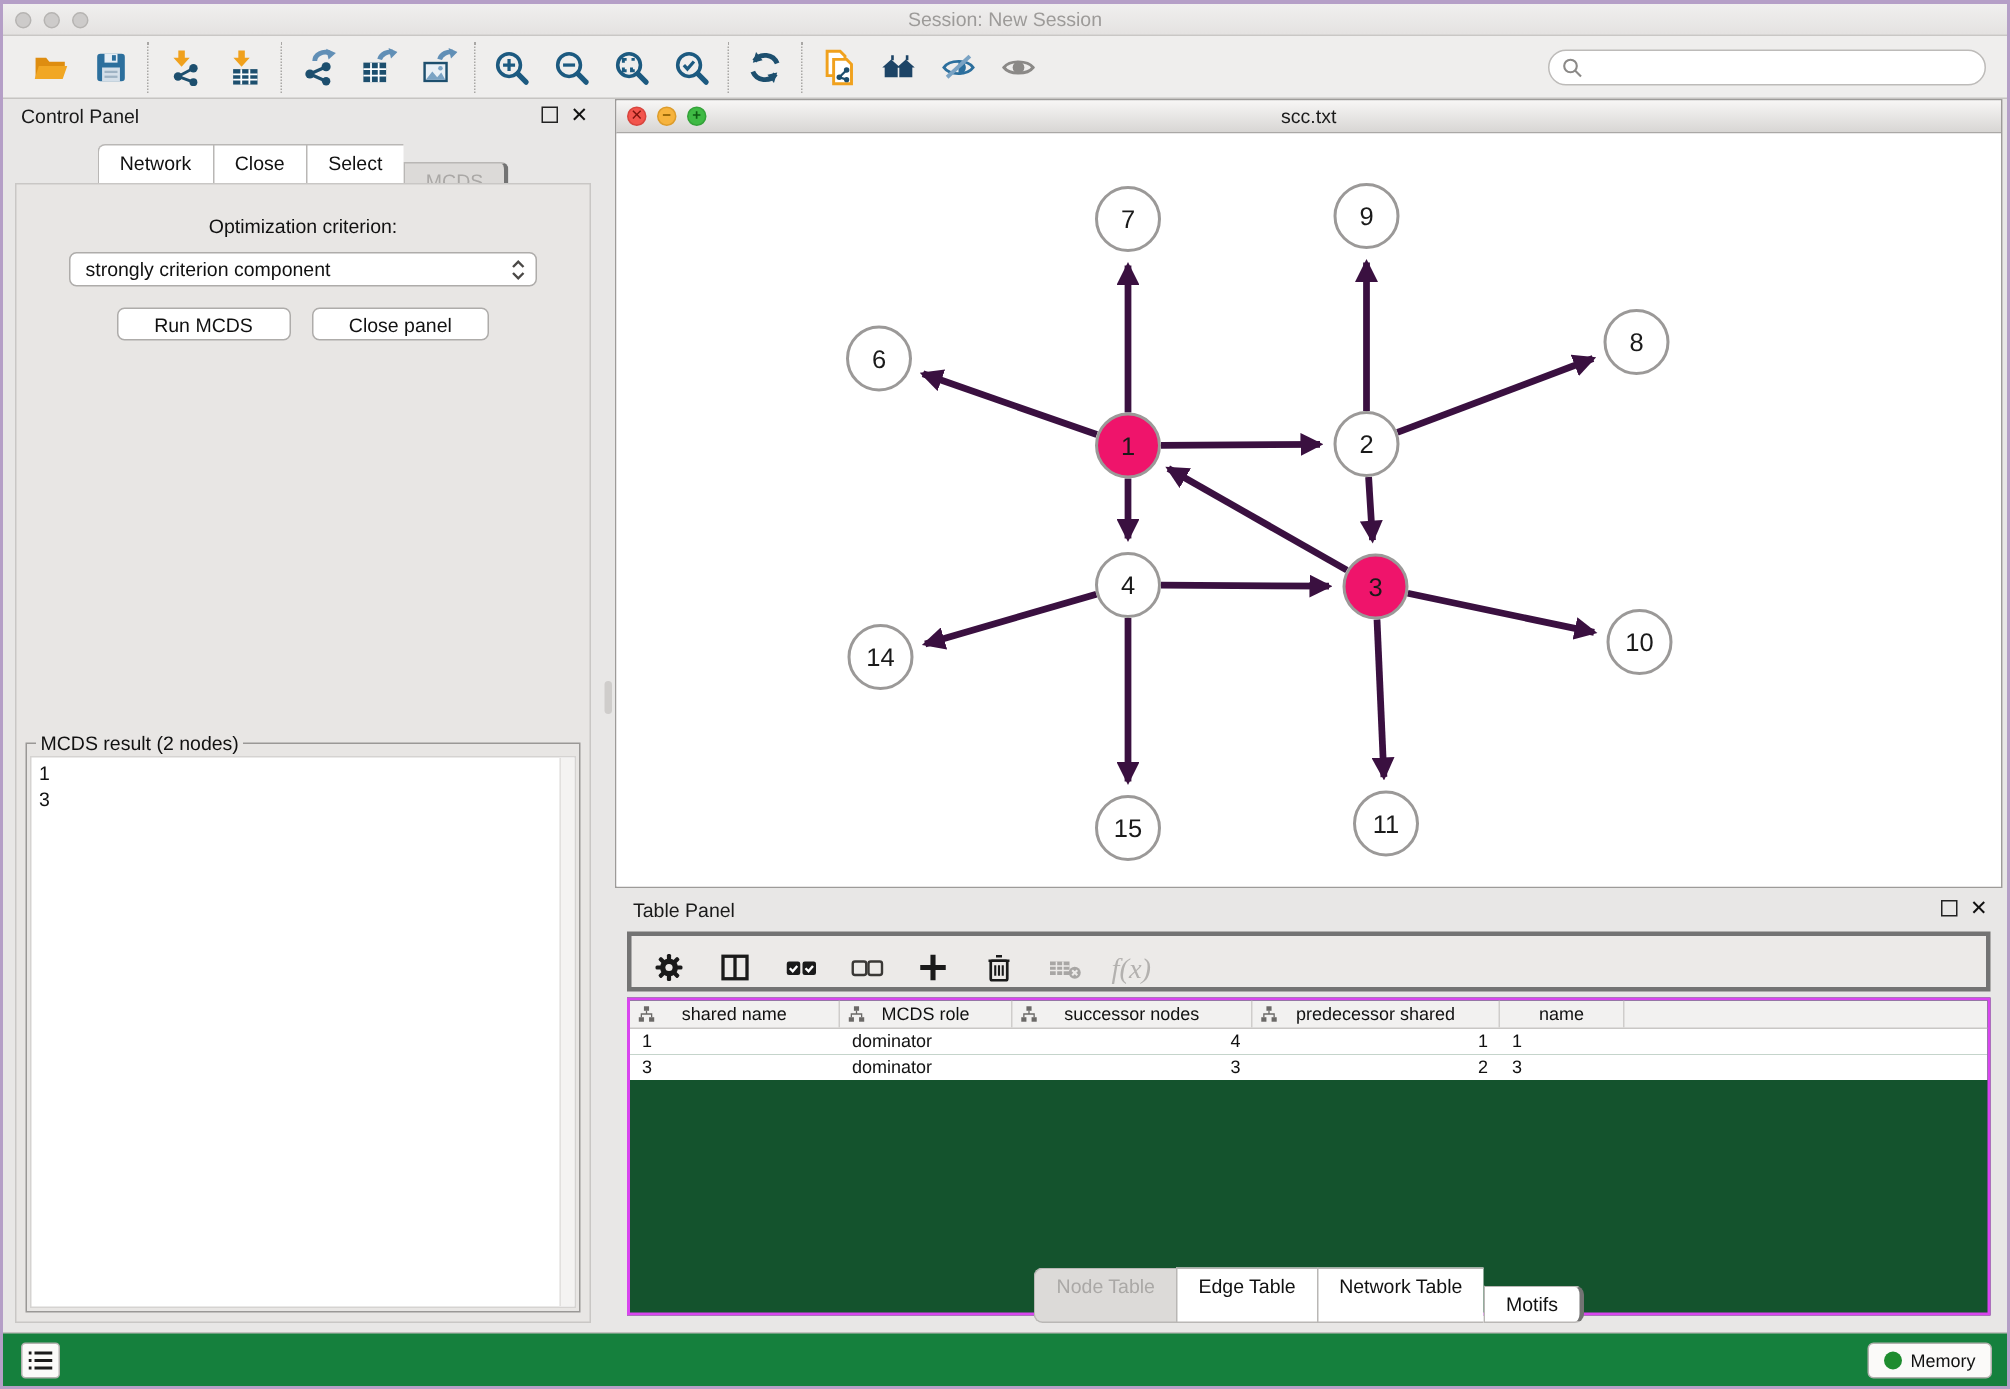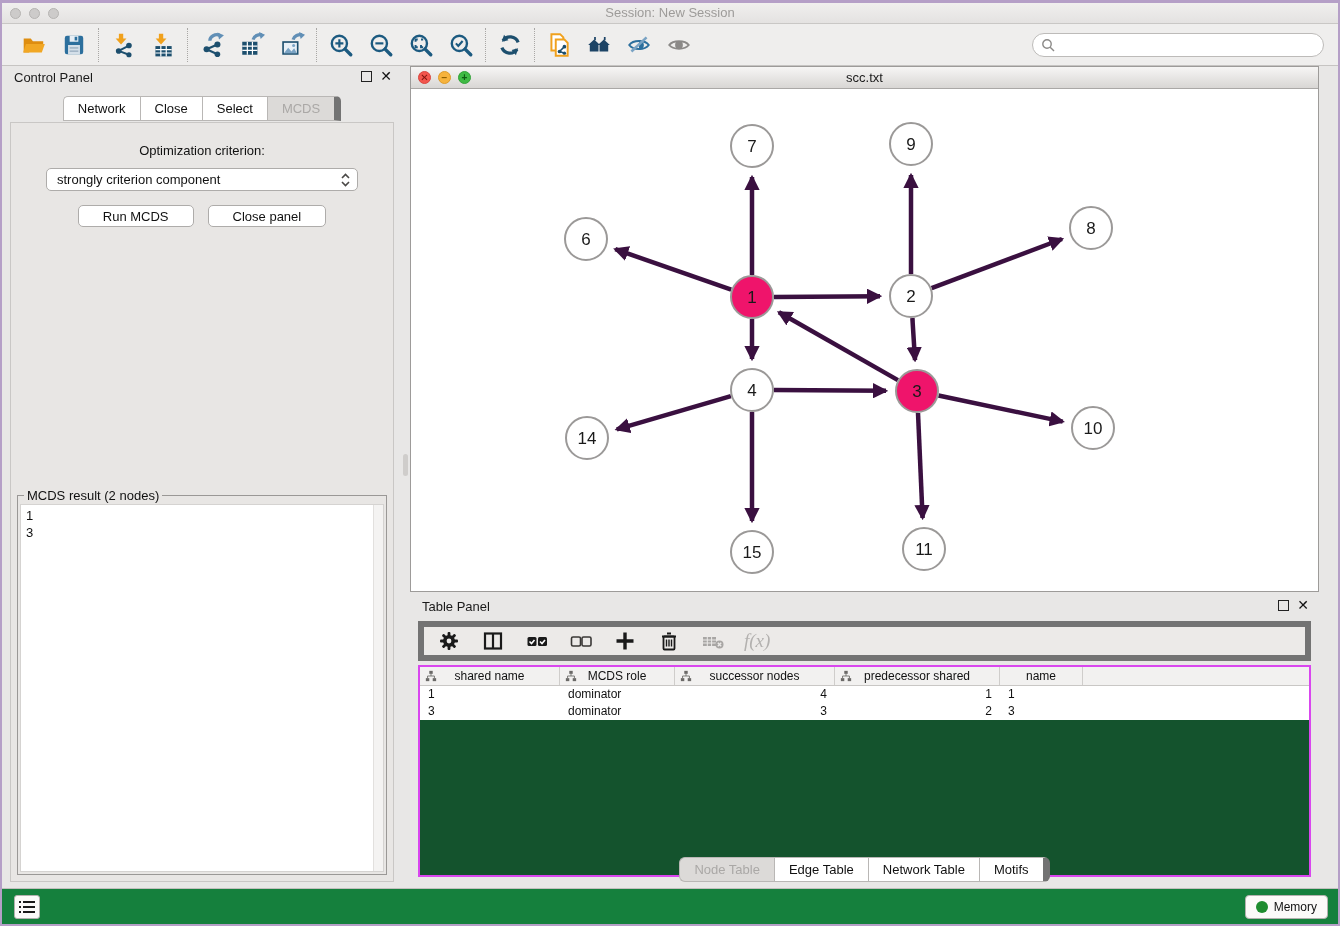--- a/index.html
+++ b/index.html
@@ -15,32 +15,32 @@
   
   .toolbar { position:absolute; top:24px; left:0; right:0; height:42px; background:#efeeed; border-bottom:1px solid #c6c4c2; display:flex; align-items:center; padding:0 8px; }
   .tb-group { display:flex; align-items:center; gap:12px; padding:0 10px; }
   .tb-sep { width:1px; height:34px; border-left:1px dotted #a9a7a5; }
   .tb-icon { width:28px; height:28px; display:flex; align-items:center; justify-content:center; cursor:pointer; }
   .tb-icon svg { width:26px; height:26px; }
   .searchbox { margin-left:auto; margin-right:6px; width:292px; height:24px; background:#fff; border:1px solid #bdbbb9; border-radius:13px; display:flex; align-items:center; padding:0 8px; }
   .searchbox input { border:none; outline:none; flex:1; font-size:12px; margin-left:5px; background:transparent; }
 
   
-  .main { position:absolute; top:66px; left:0; right:16px; height:824px; display:flex; }
+  .main { position:absolute; top:66px; left:0; right:0; height:824px; display:flex; }
 
   
   .control-panel { position:relative; width:400px; height:100%; background:#e8e7e6; }
   .cp-header { position:absolute; top:4px; left:12px; font-size:13px; color:#1a1a1a; }
   .panel-ctrls { position:absolute; top:5px; right:10px; display:flex; gap:8px; align-items:center; }
   .float-btn { width:11px; height:11px; border:1.5px solid #222; background:transparent; cursor:pointer; }
   .close-btn { font-size:14px; font-weight:bold; color:#111; line-height:11px; cursor:pointer; }
   .cp-tabs { position:absolute; top:30px; left:0; right:0; display:flex; justify-content:center; }
   .tab { font-size:13px; padding:4px 14px; border:1px solid #b9b7b5; background:#fff; color:#111; border-right:none; cursor:pointer; }
   .tab:first-child { border-radius:5px 0 0 0; }
-  .tab:last-child { border-right:7px solid #737373; border-radius:0 5px 0 0; }
+  .tab:last-child { border-right:3px solid #737373; border-radius:0 5px 0 0;margin-top:12px; }
   .tab.active { background:#dcdad8; color:#aaa8a6; }
   .cp-body { position:absolute; top:56px; left:8px; right:8px; bottom:8px; background:#e8e6e4; border:1px solid #c9c7c5; }
   .opt-label { margin-top:20px; text-align:center; font-size:13px; color:#111; }
   .select-wrap { margin:10px auto 0; width:312px; height:23px; background:#fff; border:1px solid #aeacaa; border-radius:5px; display:flex; align-items:center; padding:0 6px 0 10px; cursor:pointer; }
   .select-wrap .sel-text { flex:1; font-size:13px; color:#111; }
   .btn-row { margin-top:14px; display:flex; justify-content:center; gap:14px; }
   .push-btn { min-width:95px; height:22px; background:#fff; border:1px solid #aeacaa; border-radius:5px; font-size:13px; color:#111; cursor:pointer; padding:0 24px; font-family:inherit; }
   .result-group { position:absolute; left:4px; right:4px; top:372px; bottom:6px; border:1px solid #9a9896; margin:0 2px; }
   .result-legend { position:absolute; top:-8px; left:6px; background:#e8e6e4; padding:0 3px; font-size:13px; color:#111; }
   .result-box { position:absolute; inset:8px 2px 2px 2px; background:#fff; border:1px solid #d5d3d1; overflow:hidden; }
@@ -61,21 +61,21 @@
   .nt-dot { width:13px; height:13px; border-radius:50%; display:flex; align-items:center; justify-content:center; font-size:10px; font-weight:bold; cursor:pointer; }
   .nt-red { background:#f3554d; border:1px solid #d8453e; color:#7e130d; }
   .nt-yellow { background:#f6b33d; border:1px solid #dd9c2b; color:#8a5d00; }
   .nt-green { background:#3fba44; border:1px solid #34a239; color:#0e5c13; }
   .net-title { position:absolute; left:0; right:0; top:3px; text-align:center; font-size:13px; color:#1a1a1a; }
   .net-canvas { position:absolute; top:22px; left:0; right:0; bottom:0; background:#fff; overflow:hidden; }
 
   
   .table-panel { position:relative; flex:1; margin-top:3px; background:#e8e7e6; }
   .tp-header { position:absolute; top:4px; left:12px; font-size:13px; color:#1a1a1a; }
-  .tp-toolbar { position:absolute; top:26px; left:8px; right:8px; height:40px; background:#eceae8; border:6px solid #737373; display:flex; align-items:center; gap:18px; padding:0 12px; }
+  .tp-toolbar { position:absolute; top:26px; left:8px; right:8px; height:40px; background:#eceae8; border:3px solid #737373; display:flex; align-items:flex-end; gap:18px; padding:0 12px; }
   .tp-icon { width:26px; height:26px; display:flex; align-items:center; justify-content:center; cursor:pointer; }
   .tp-icon svg { width:24px; height:24px; }
   .fx-label { font-family:"Liberation Serif","DejaVu Serif",serif; font-style:italic; font-size:19px; color:#b3b1af; }
   .tp-table { position:absolute; top:70px; left:8px; right:8px; height:212px; background:#14532d; border:2px solid #d946ef; overflow:hidden; }
   .thead { display:flex; height:19px; background:#f2f1f0; border-bottom:1px solid #c9c7c5; }
   .th { position:relative; display:flex; align-items:center; justify-content:center; font-size:12px; color:#111; border-right:1px solid #cfcdcb; cursor:pointer; }
   .th svg { position:absolute; left:5px; width:12px; height:12px; }
   .trow { display:flex; height:17px; background:#fff; }
   .td { font-size:12px; color:#111; padding:1px 8px 0 8px; overflow:hidden; white-space:nowrap; }
   .td.r { text-align:right; }

